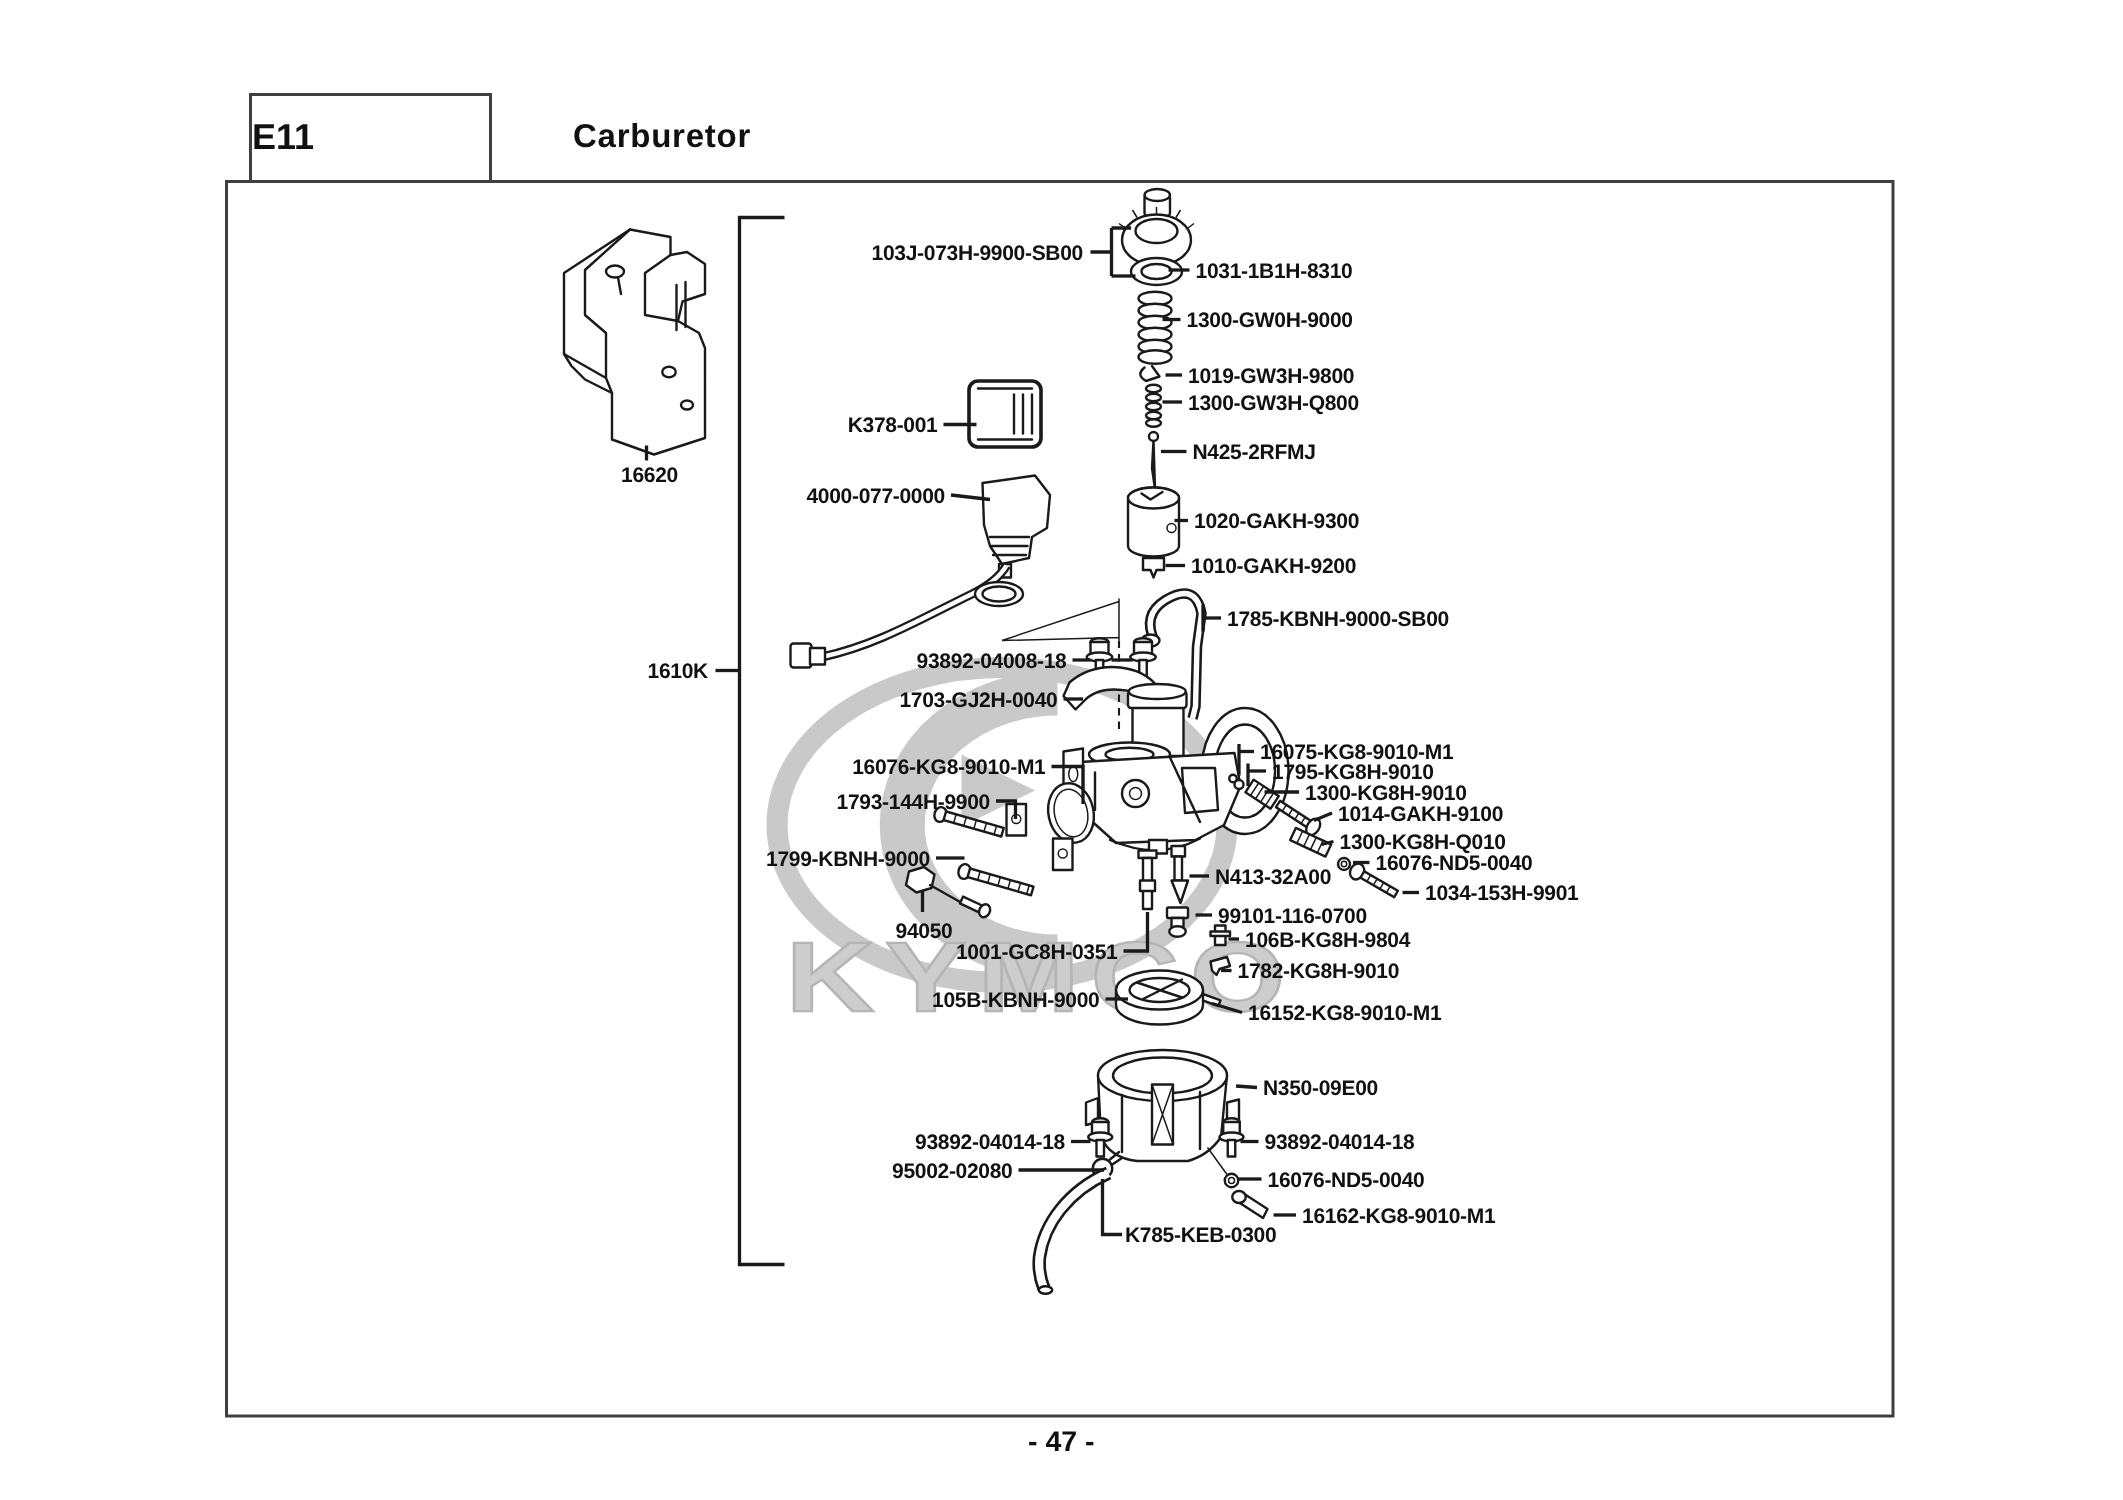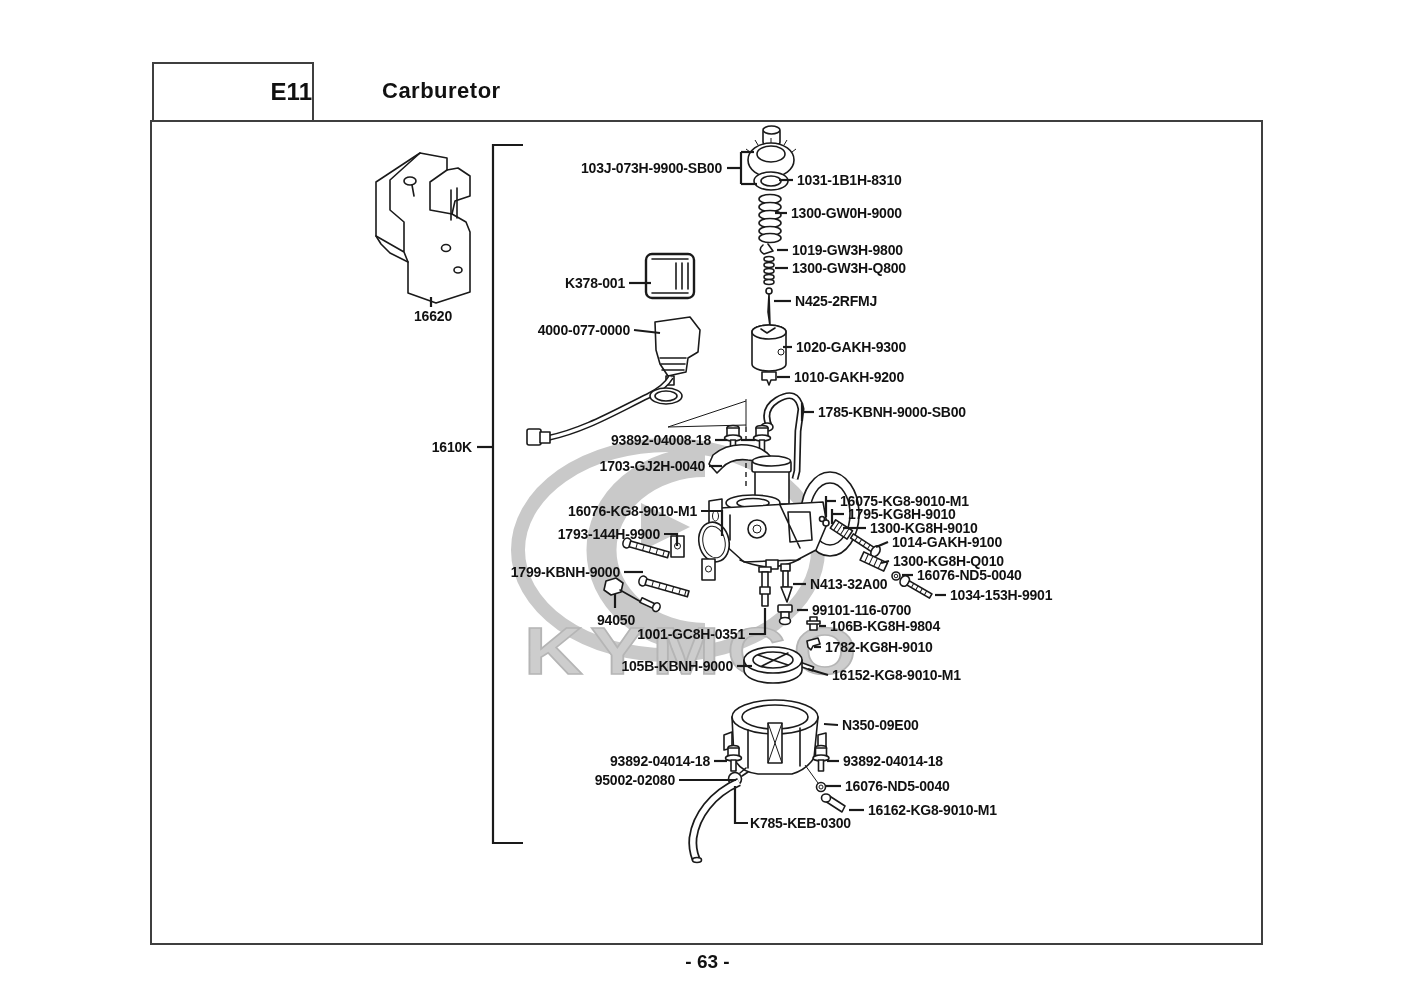--- a/index.html
+++ b/index.html
@@ -1,19 +1,19 @@
 <!DOCTYPE html>
 <html><head>
 <meta charset="utf-8">
 <style>
   html,body{margin:0;padding:0;background:#ffffff;}
   .page{position:relative;width:1415px;height:1000px;background:#ffffff;overflow:hidden;
         font-family:"Liberation Sans",sans-serif;}
-  .header-code-box{position:absolute;left:152px;top:62px;width:158px;height:56px;
-        border:2px solid #3f3f3f;display:flex;align-items:center;justify-content:flex-end;
+  .header-code-box{position:absolute;left:166px;top:62px;width:158px;height:56px;
+        border:2px solid #3f3f3f;display:flex;align-items:center;justify-content:flex-start;
         font-weight:bold;font-size:24px;color:#111;background:#fff;}
   .header-title{position:absolute;left:382px;top:62px;height:58px;display:flex;align-items:center;
         font-weight:bold;font-size:22px;color:#111;letter-spacing:0.5px;}
   .main-box{position:absolute;left:150px;top:120px;width:1113px;height:825px;
         border:2px solid #3f3f3f;box-sizing:border-box;background:#fff;}
   .main-box svg{position:absolute;left:0;top:0;width:100%;height:100%;}
   .page-number{position:absolute;left:0;right:0;top:951px;text-align:center;
         font-weight:bold;font-size:19px;color:#111;}
   
   .part-label{font-family:"Liberation Sans",sans-serif;font-weight:bold;font-size:14px;
@@ -456,14 +456,14 @@
             <text x="868" y="810" text-anchor="start" dominant-baseline="central" class="part-label">16162-KG8-9010-M1</text>
           </g>
           <g>
             <polyline points="748,823 735,823 735,786" class="leader"></polyline>
             <text x="750" y="823" text-anchor="start" dominant-baseline="central" class="part-label">K785-KEB-0300</text>
           </g>
         </g>
     </svg>
   </div>
 
-  <div class="page-number">- 63 -</div>
+  <div class="page-number">- 47 -</div>
 </div>
 
 </body></html>

